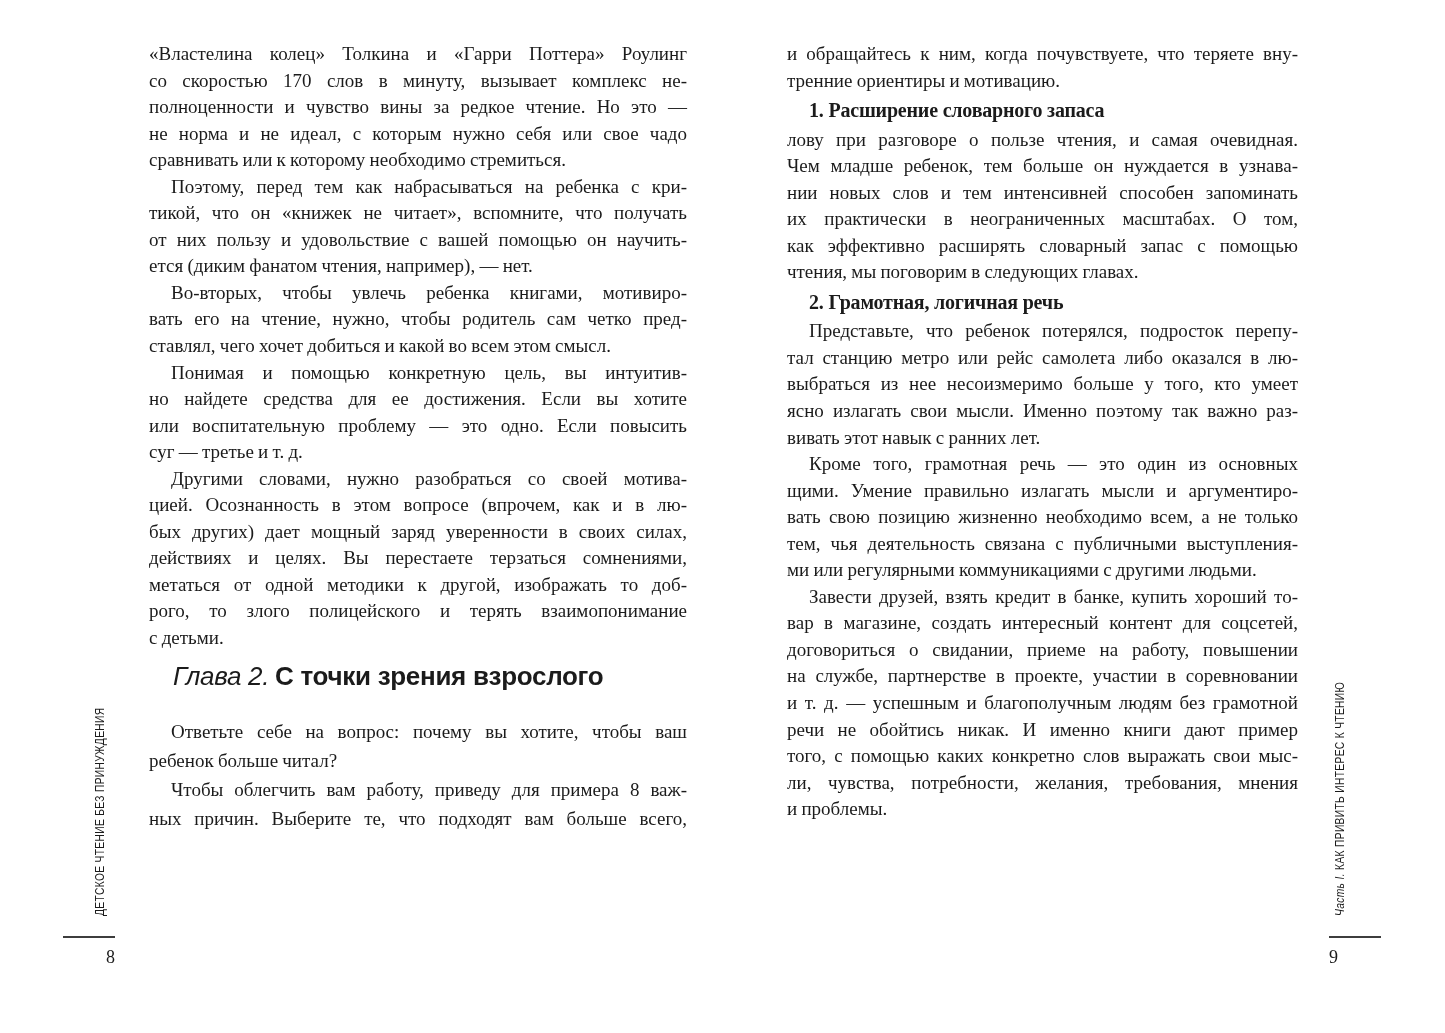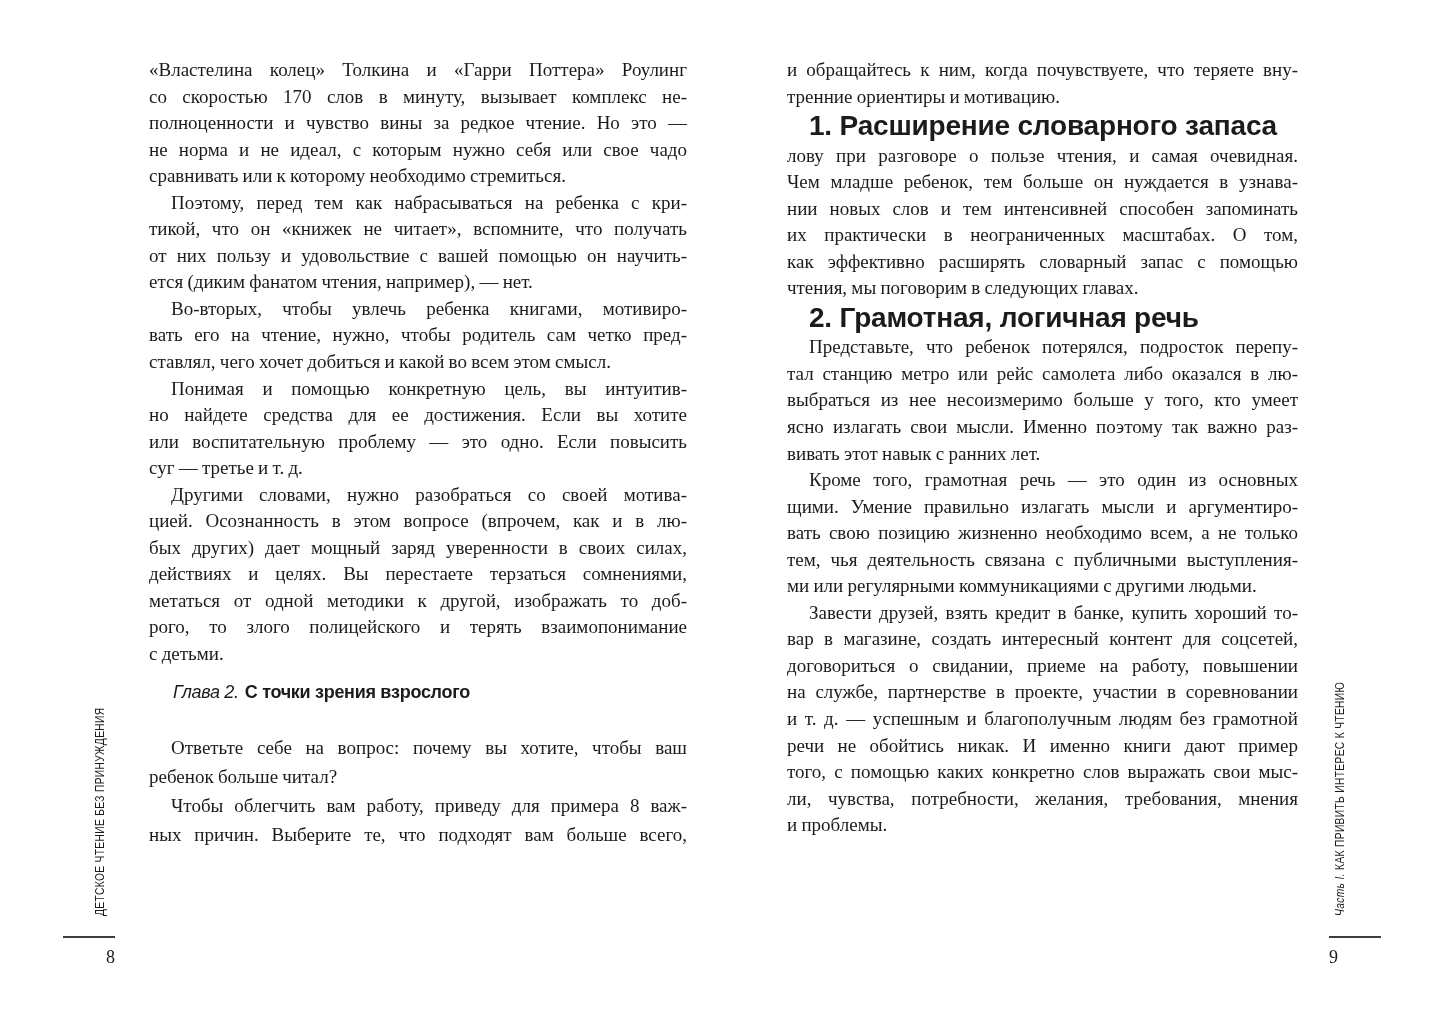--- a/index.html
+++ b/index.html
@@ -5,48 +5,48 @@
   html, body { margin: 0; padding: 0; background: #ffffff; }
   .canvas {
     position: relative;
     width: 1445px;
     height: 1033px;
     background: #ffffff;
     overflow: hidden;
     font-family: "Liberation Serif", serif;
     color: #1b1b1b;
   }
-  .textcol { position: absolute; top: 57px; }
+  .textcol { position: absolute; top: 41px; }
   #left-col  { left: 149px; width: 538px; }
   #right-col { left: 787px; width: 511px; }
 
   .para { margin: 0; }
   .line {
     font-size: 19px;
     line-height: 26.55px;
     text-align: justify;
     text-align-last: justify;
     word-spacing: -0.5px;
   }
   .line.last   { text-align-last: left; }
   .line.indent { padding-left: 22px; }
   .outro .line { line-height: 29.3px; }
 
   .sec-heading {
-    font-family: Liberation Sans, sans-serif;
+    font-family: Liberation Serif, serif;
     font-weight: bold;
-    font-size: 28px;
+    font-size: 20px;
     line-height: 26.5px;
     padding-left: 22px;
     margin: 3px 0;
     letter-spacing: -0.2px;
   }
   .chapter-heading {
     font-family: "Liberation Sans", sans-serif;
-    font-size: 18px;
+    font-size: 26px;
     line-height: 32px;
     padding-left: 24px;
     margin-top: 8px;
     margin-bottom: 25px;
     letter-spacing: -0.3px;
   }
   .ch-italic { font-style: italic; font-weight: 400; margin-right: 6px; }
   .ch-bold   { font-weight: bold; }
 
   .margin-label {

